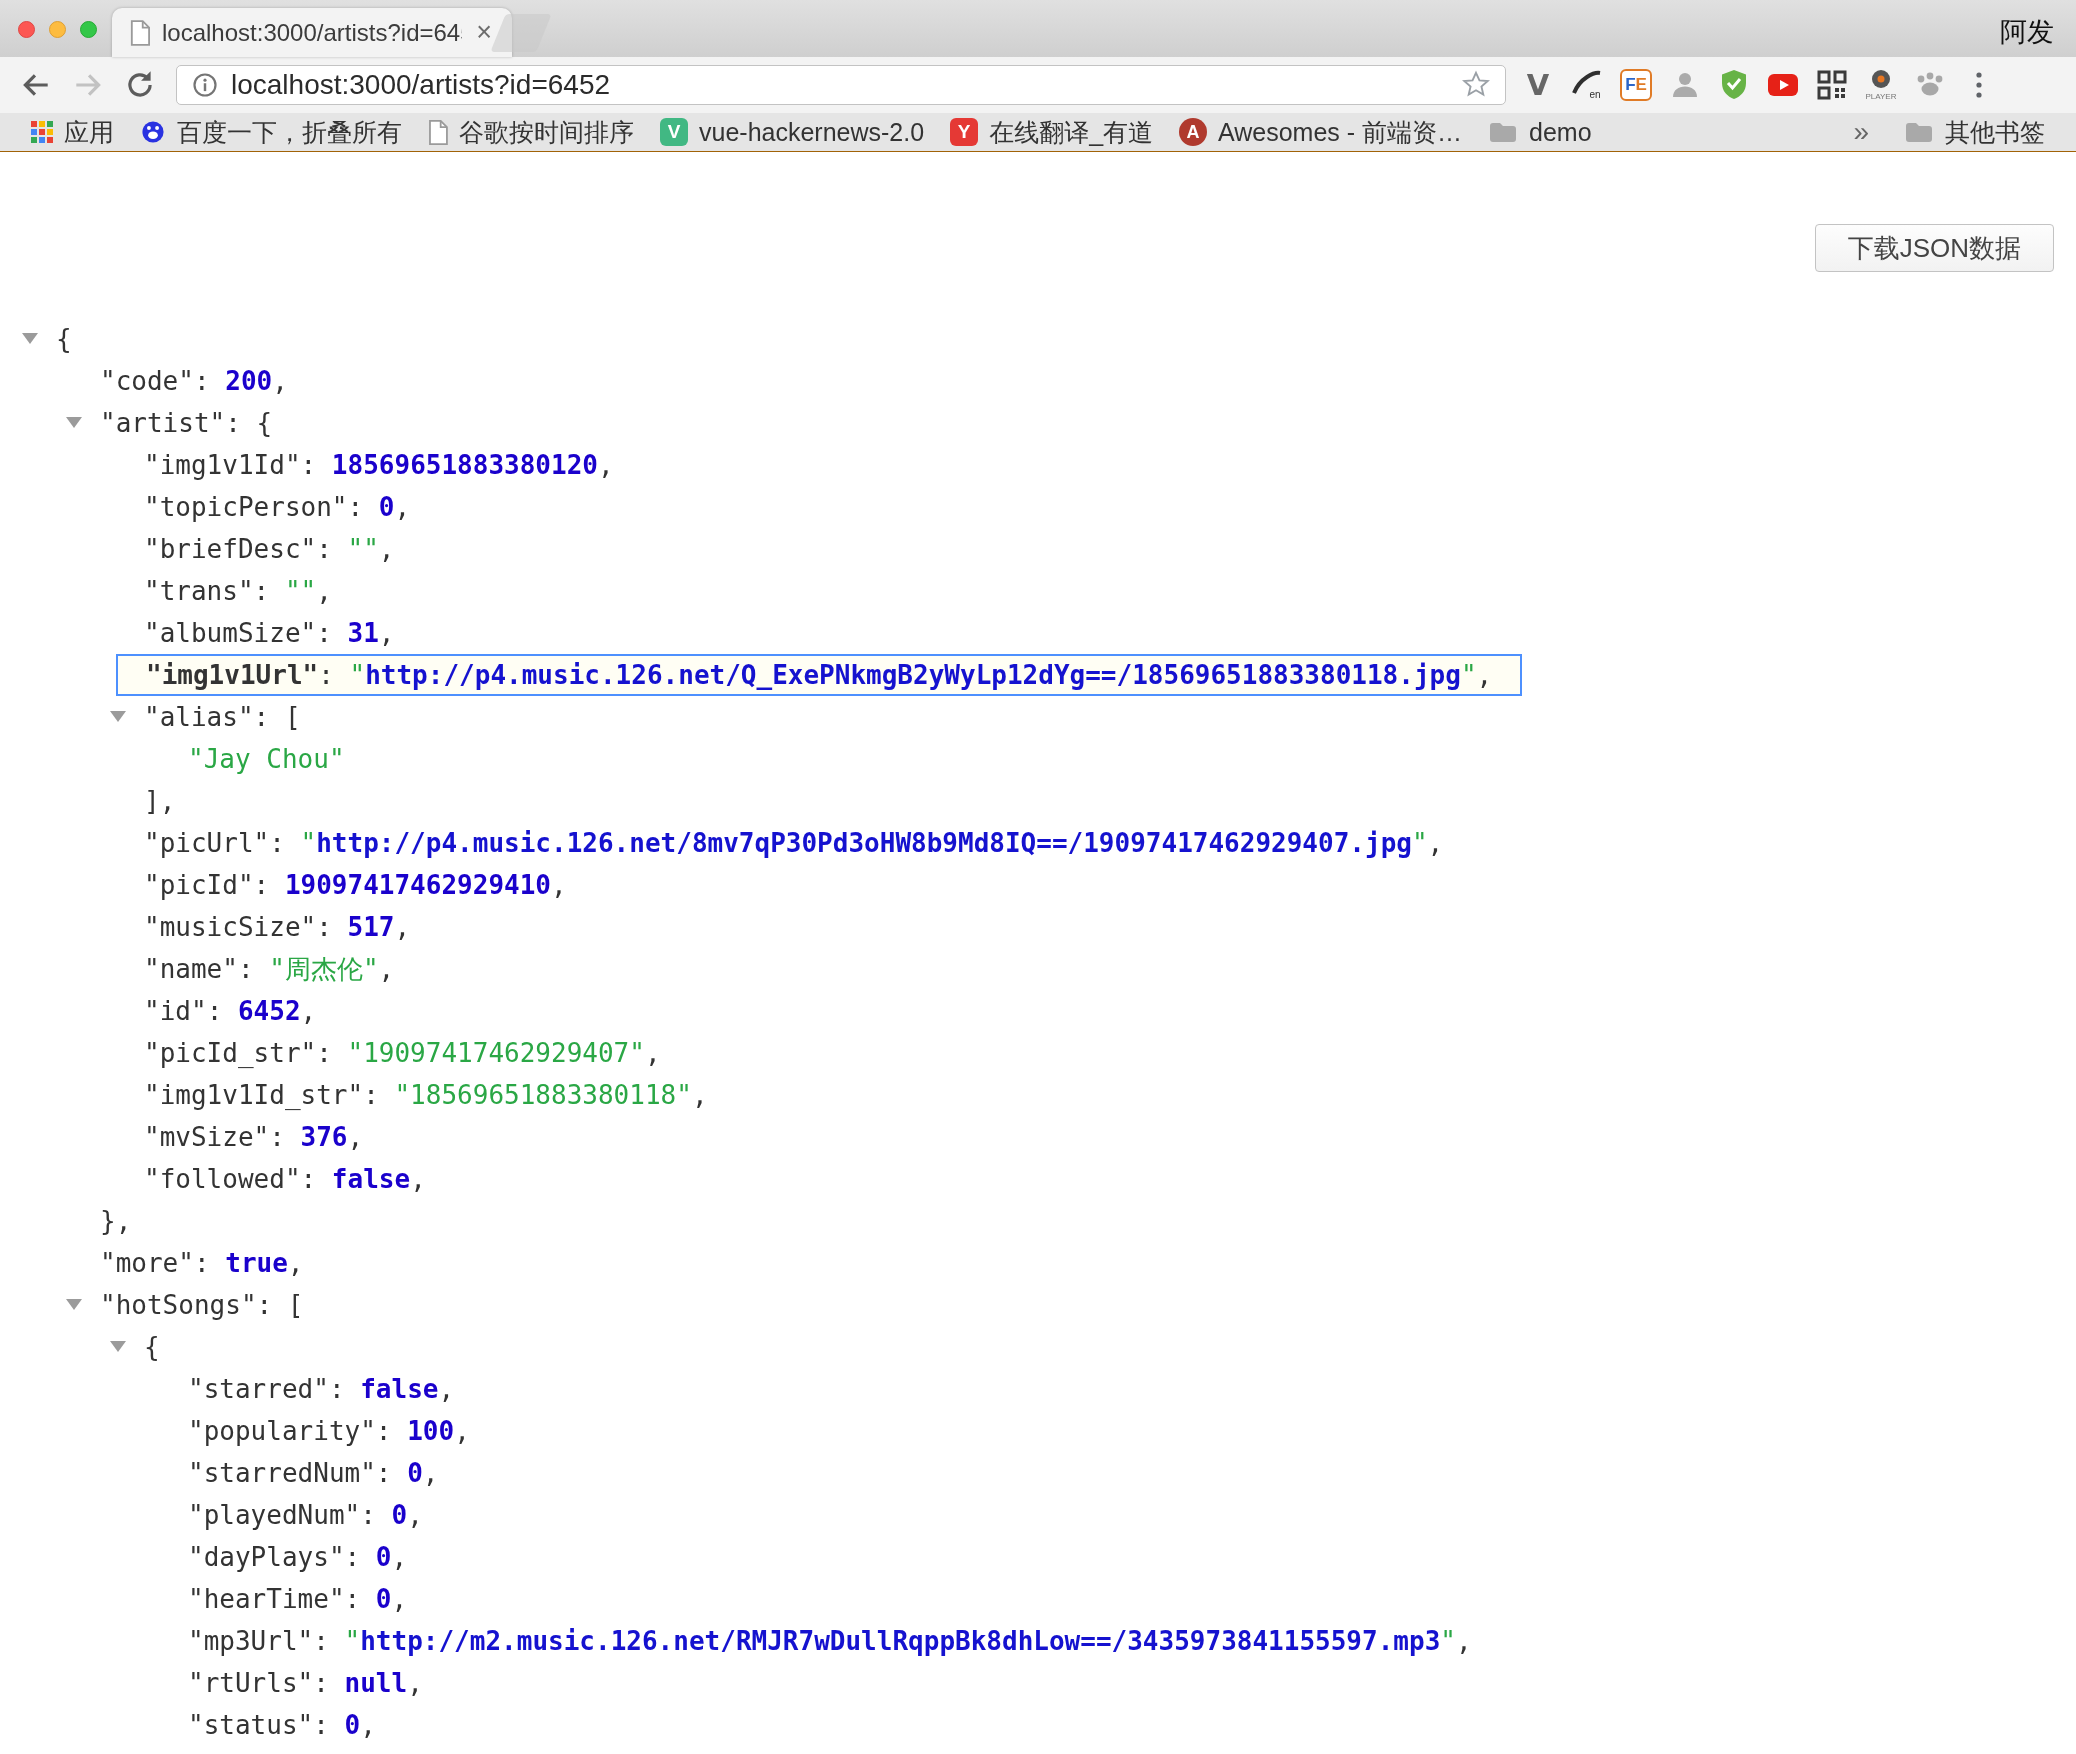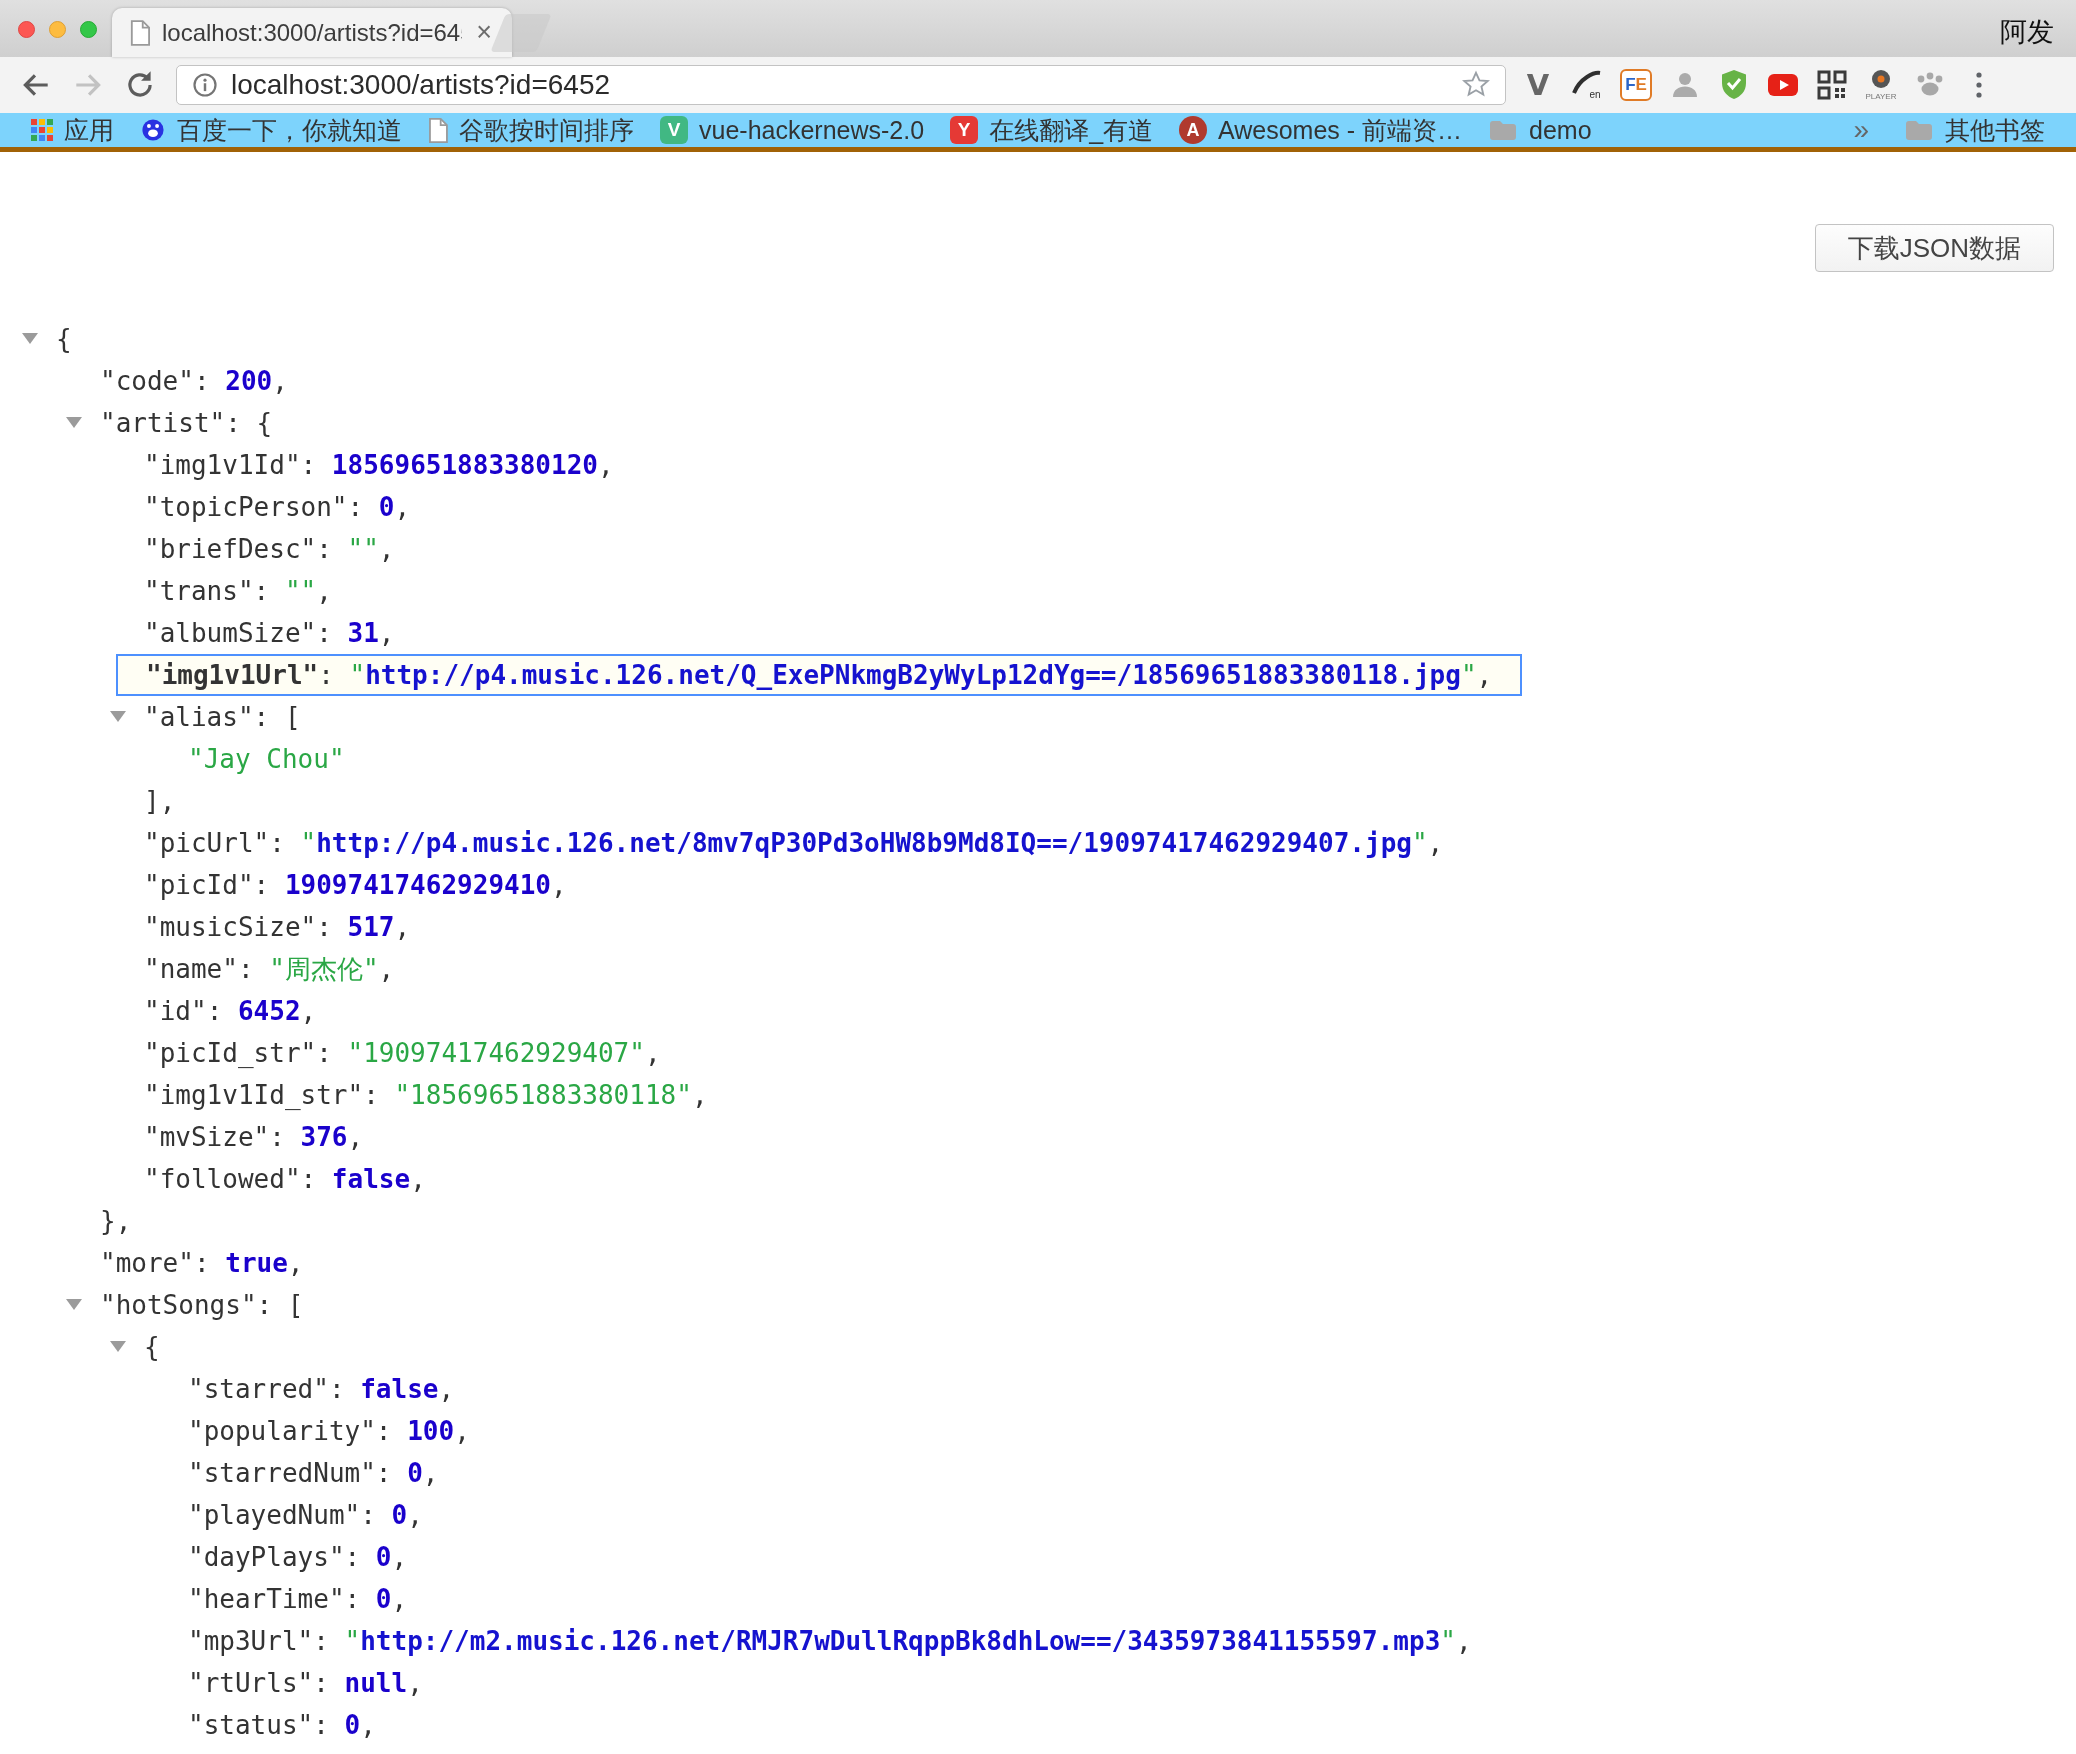--- a/index.html
+++ b/index.html
@@ -29,21 +29,21 @@
            display:flex;align-items:center;padding:0 14px;gap:12px;margin:0 10px 0 8px;max-width:1330px}
   .url-text{flex:1;font-size:28px;color:#2b2b2b;white-space:nowrap;overflow:hidden}
   .extrow{display:flex;align-items:center;gap:13px;padding-right:4px}
   .ext{width:36px;height:36px;display:flex;flex-direction:column;align-items:center;justify-content:center}
   .vletter{font-size:29px;font-weight:bold;color:#666;font-family:"DejaVu Sans",sans-serif}
   .fe-box{width:32px;height:32px;border:2px solid #e07b26;border-radius:6px;background:#fff;
           display:flex;align-items:center;justify-content:center;font-weight:bold;font-size:17px}
   .fe-f{color:#2b66c9}.fe-e{color:#e07b26}
 
   
-  .bookmarks{height:39px;background:#7dd3fc;border-bottom:5px solid #a16207;display:flex;
+  .bookmarks{height:39px;background:#e5e5e5;border-bottom:1px solid #a16207;display:flex;
              align-items:center;padding:0 18px;font-size:25px;color:#333}
   .bm{display:flex;align-items:center;gap:11px;padding:0 13px;height:100%;white-space:nowrap;cursor:pointer}
   .appsgrid{display:grid;grid-template-columns:repeat(3,6px);grid-gap:2px}
   .appsgrid i{width:6px;height:6px;display:block}
   .sqicon{width:28px;height:28px;border-radius:6px;display:flex;align-items:center;justify-content:center;
           color:#fff;font-weight:bold;font-size:19px}
   .circicon{width:28px;height:28px;border-radius:50%;display:flex;align-items:center;justify-content:center;
             color:#fff;font-weight:bold;font-size:18px}
   .bm-right{margin-left:auto;display:flex;align-items:center;gap:8px}
   .chev{font-size:28px;color:#666;padding:0 14px}
@@ -211,21 +211,21 @@
     <span>应用</span>
   </div>
 
   <div class="bm">
     <svg width="26" height="26" viewBox="0 0 32 32">
       <circle cx="16" cy="16" r="13" fill="#2932e1"></circle>
       <circle cx="11" cy="11" r="2.4" fill="#fff"></circle>
       <circle cx="21" cy="11" r="2.4" fill="#fff"></circle>
       <ellipse cx="16" cy="20" rx="6" ry="4.6" fill="#fff"></ellipse>
     </svg>
-    <span>百度一下，你就知道</span>
+    <span>百度一下，折叠所有</span>
   </div>
 
   <div class="bm">
     <svg width="20" height="25" viewBox="0 0 22 28">
       <path d="M2 1h12l7 7v19H2z" fill="#fff" stroke="#9a9a9a" stroke-width="2"></path>
       <path d="M14 1v7h7" fill="none" stroke="#9a9a9a" stroke-width="2"></path>
     </svg>
     <span>谷歌按时间排序</span>
   </div>
 

